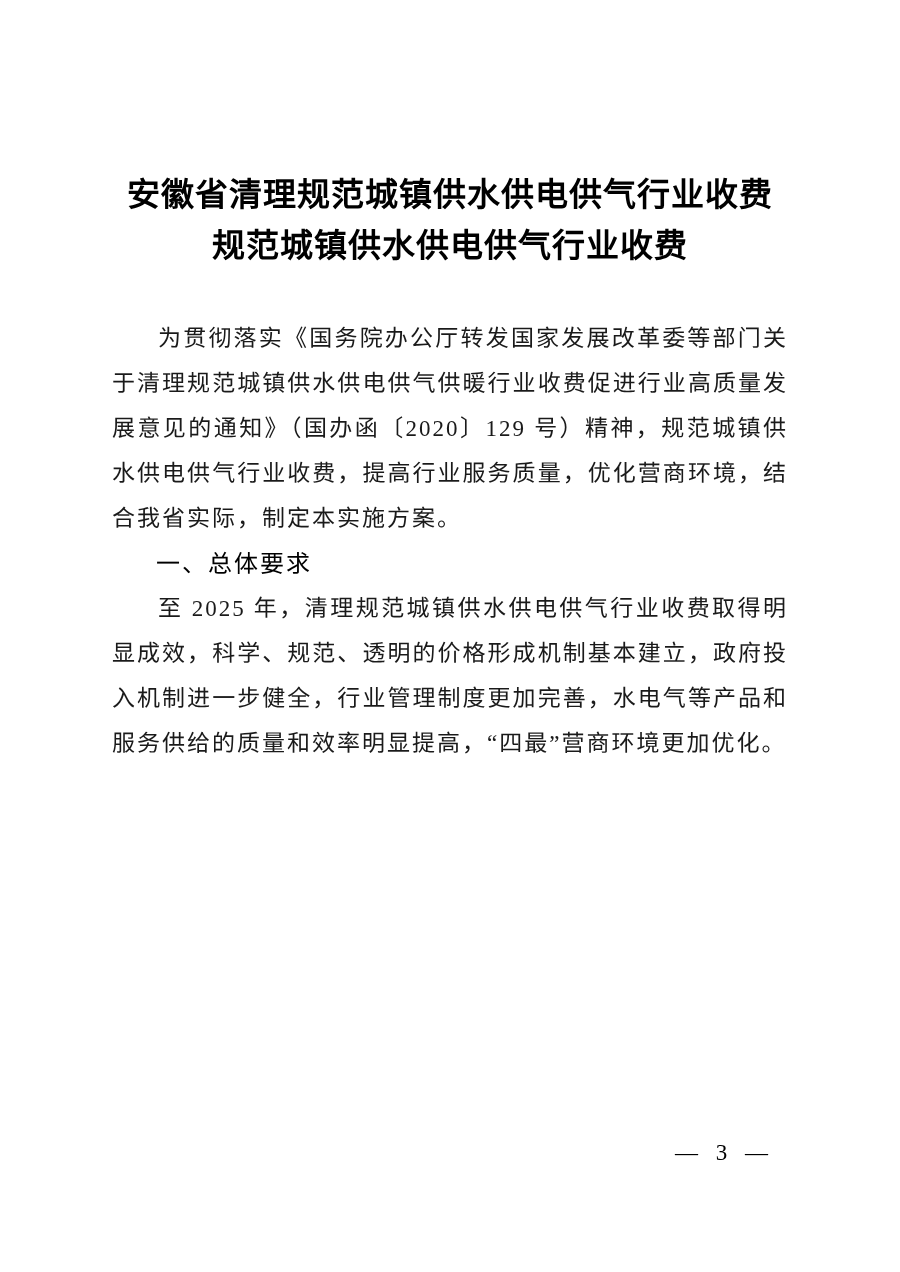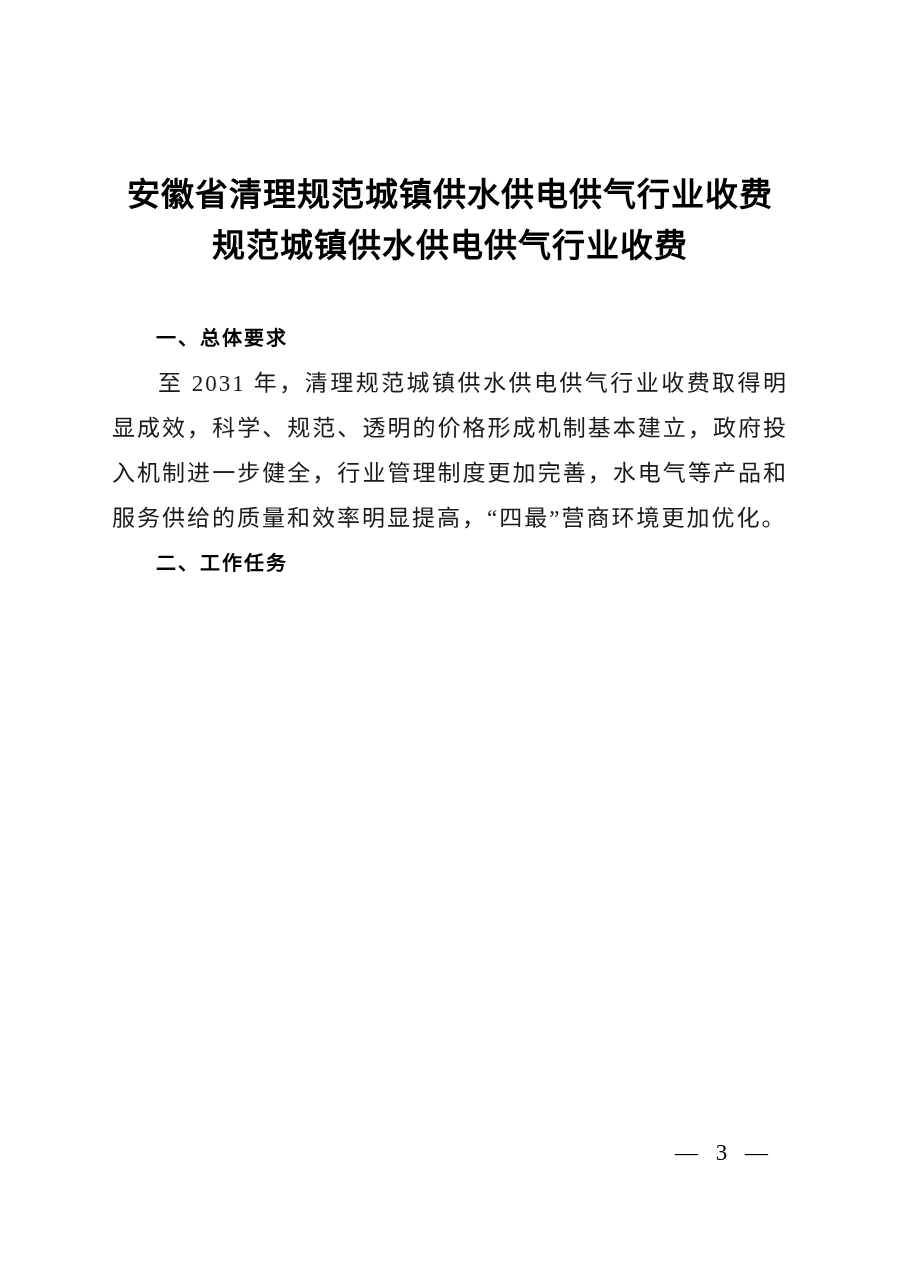--- a/index.html
+++ b/index.html
@@ -33,23 +33,23 @@
     margin: 0;
     font-size: 23px;
     line-height: 45px;
     letter-spacing: 2px;
     text-align: justify;
     text-justify: inter-character;
     text-indent: 2em;
   }
   .section-heading {
     margin: 0;
-    font-size: 20px;
+    font-size: 24px;
     line-height: 45px;
-    font-weight: bold;
+    font-weight: normal;
     letter-spacing: 2px;
     text-indent: 44px;
     color: var(--ink-strong, #000000);
     font-family: "Liberation Sans", "DejaVu Sans", sans-serif;
   }
   .page-number {
     position: absolute;
     right: 126px;
     bottom: 106px;
     font-size: 23px;
@@ -62,23 +62,23 @@
 </head>
 <body>
 
 <div class="page">
 
   <h1 class="doc-title">
     <span class="title-line">安徽省清理规范城镇供水供电供气行业收费</span>
     <span class="title-line">规范城镇供水供电供气行业收费</span>
   </h1>
 
+  <p class="body-para">为贯彻落实《国务院办公厅转发国家发展改革委等部门关于清理规范城镇供水供电供气供暖行业收费促进行业高质量发展意见的通知》（国办函〔2020〕129 号）精神，规范城镇供水供电供气行业收费，提高行业服务质量，优化营商环境，结合我省实际，制定本实施方案。</p>
 
   <h2 class="section-heading">一、总体要求</h2>
 
 
-  <p class="body-para">至 2031 年，清理规范城镇供水供电供气行业收费取得明显成效，科学、规范、透明的价格形成机制基本建立，政府投入机制进一步健全，行业管理制度更加完善，水电气等产品和服务供给的质量和效率明显提高，“四最”营商环境更加优化。</p>
+  <p class="body-para">至 2025 年，清理规范城镇供水供电供气行业收费取得明显成效，科学、规范、透明的价格形成机制基本建立，政府投入机制进一步健全，行业管理制度更加完善，水电气等产品和服务供给的质量和效率明显提高，“四最”营商环境更加优化。</p>
 
-  <h2 class="section-heading">二、工作任务</h2>
 
   <div class="page-number">— 3 —</div>
 
 </div>
 
 </body></html>

